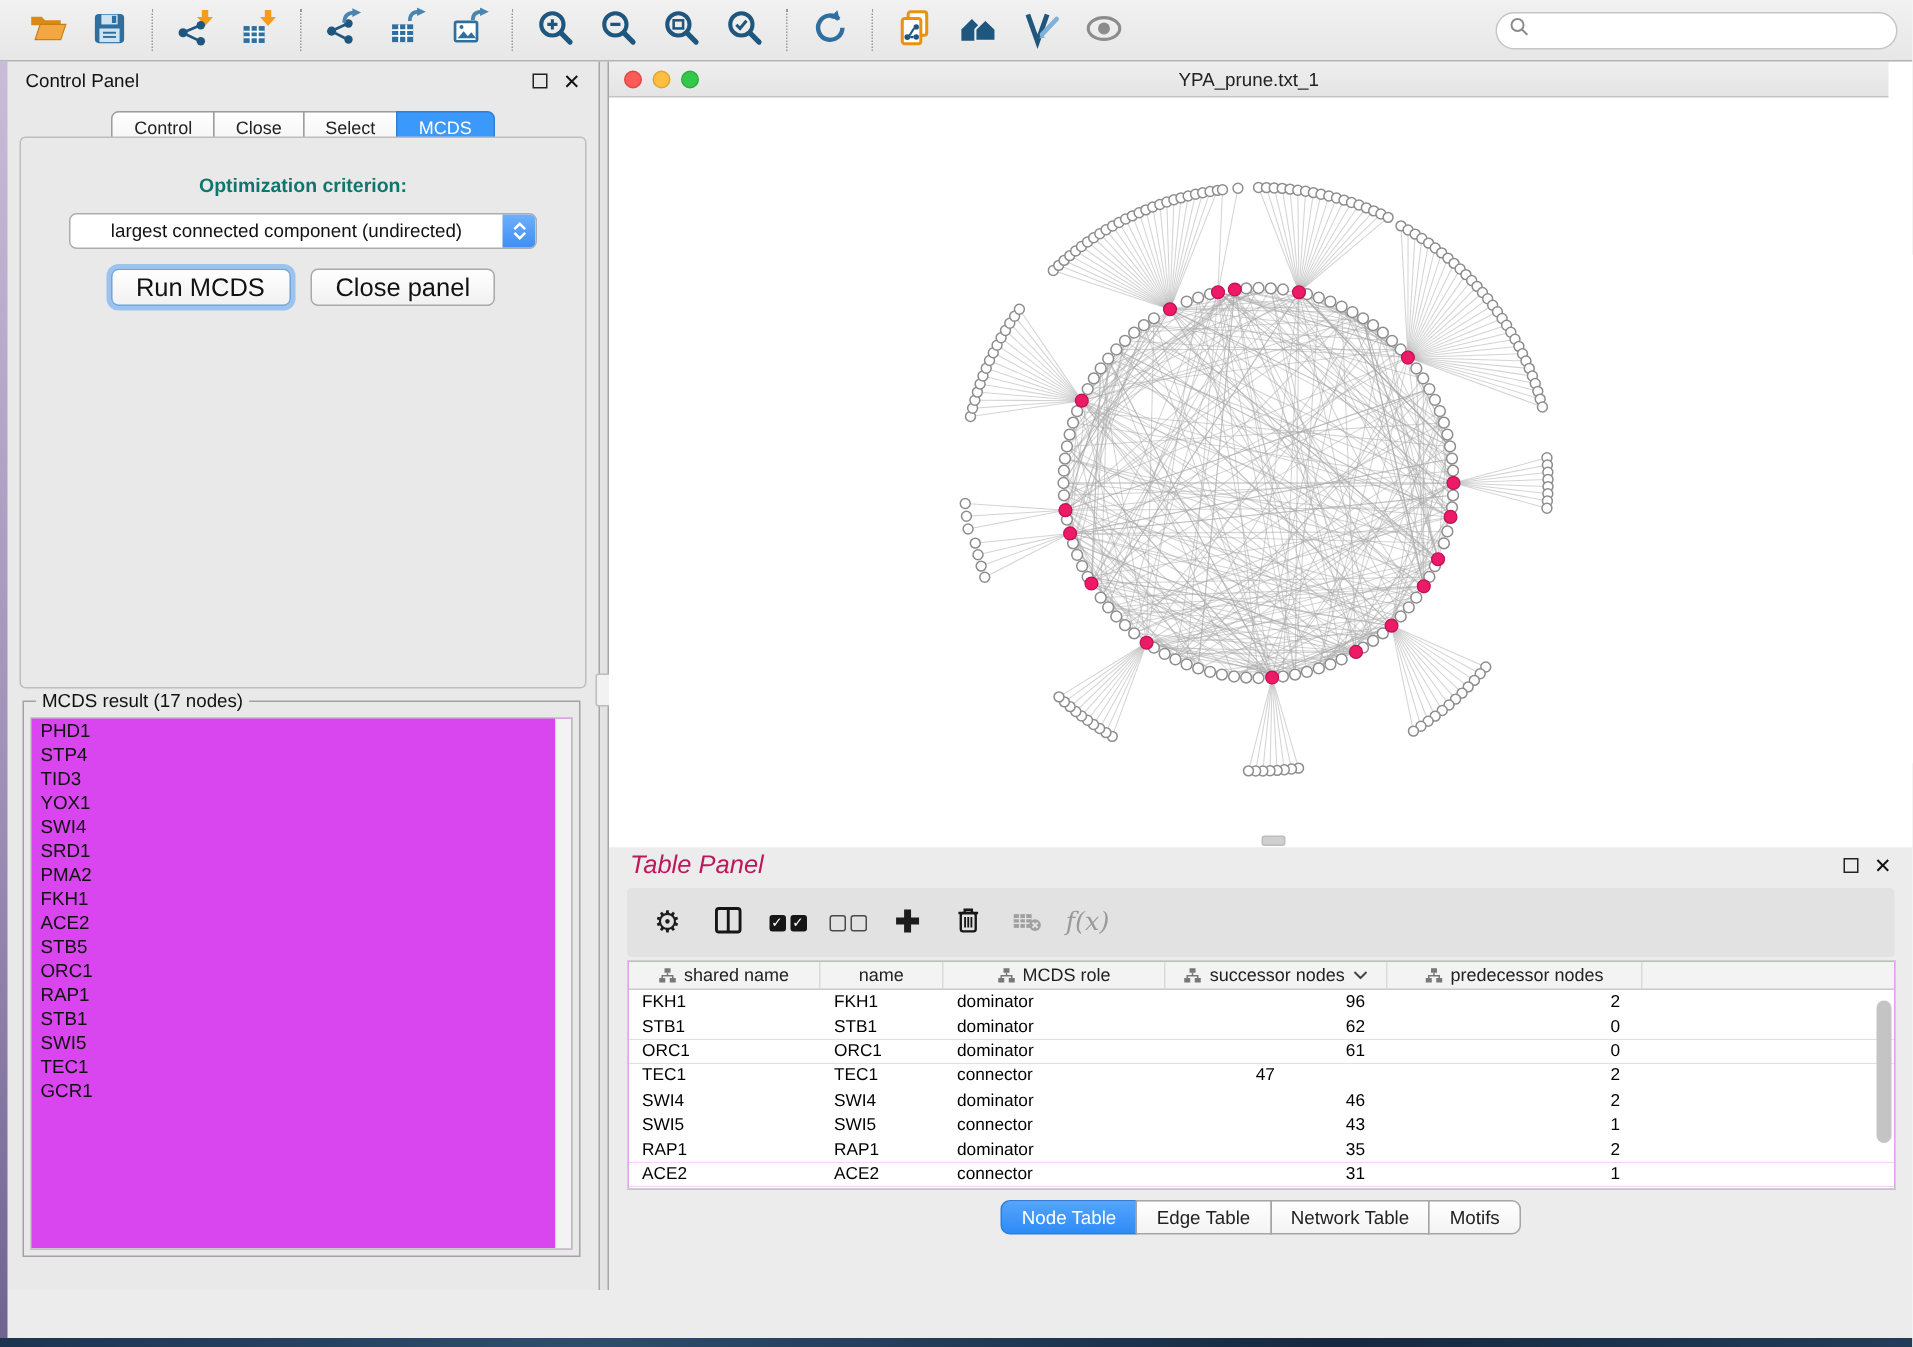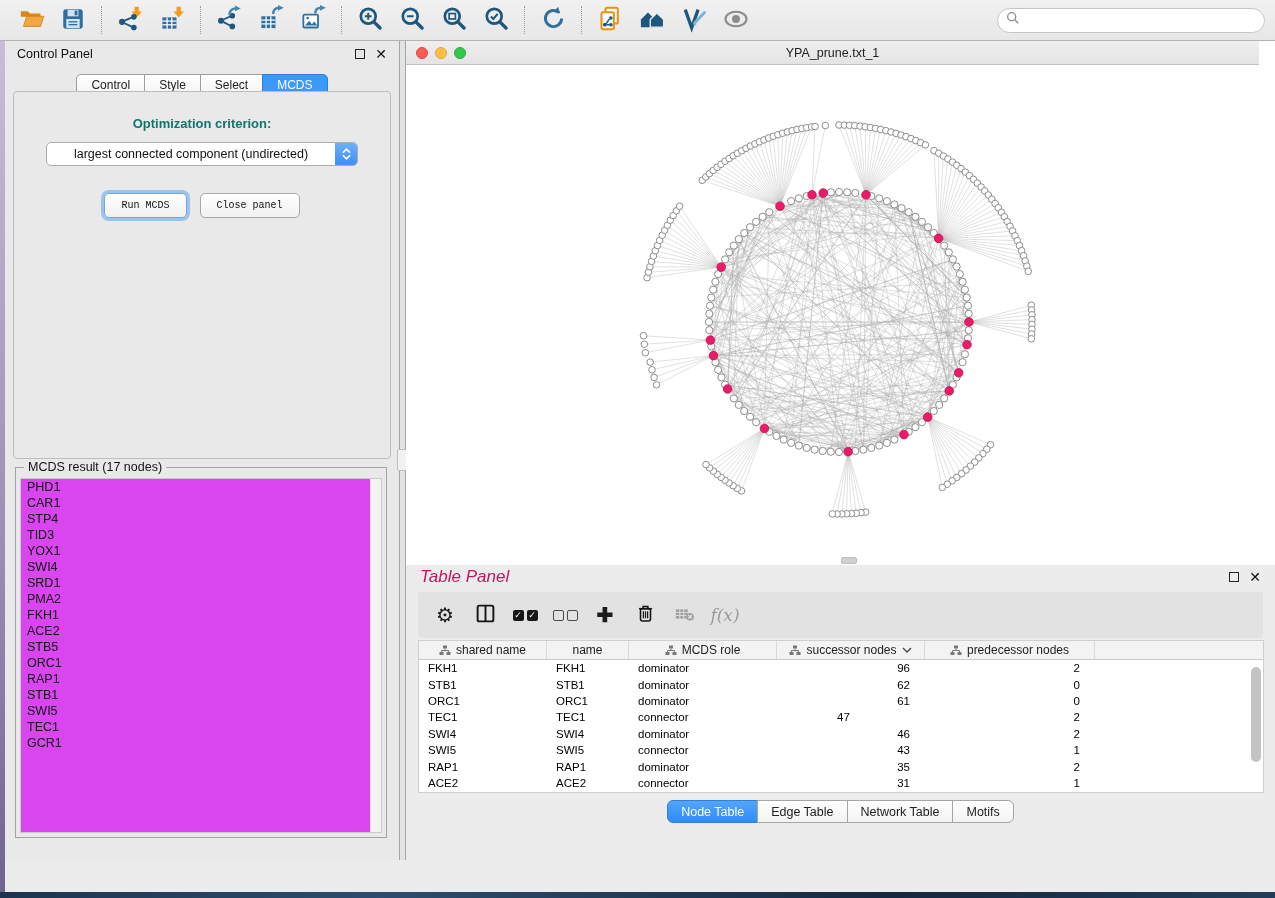--- a/index.html
+++ b/index.html
@@ -44,23 +44,23 @@
   .opt-label { margin-top:24px; font-size:13px; color:#0f766e;font-weight:bold; }
   .dropdown { margin-top:11px; width:312px; height:24px; background:#fff;
     border:1px solid #ADADAD; border-radius:5px; display:flex; align-items:center;
     cursor:pointer; overflow:hidden; }
   .dropdown .dd-text { flex:1; text-align:center; font-size:12.5px; color:#111; }
   .dd-stepper { width:22px; height:24px; background:linear-gradient(#6FB1FC,#3D8DF5);
     border-radius:0 4px 4px 0; display:flex; flex-direction:column; align-items:center;
     justify-content:center; color:#fff; }
   .dd-stepper svg { display:block; }
   .btn-row { margin-top:13px; display:flex; gap:13px; }
-  .pbtn { height:25px; padding:0 16px; font-size:10px; font-family:Liberation Mono, monospace;
+  .pbtn { height:25px; padding:0 16px; font-size:17px; font-family:Liberation Sans, sans-serif;
     background:linear-gradient(#FFFFFF,#F1F1F1); border:1px solid #A9A9A9;
-    border-radius:5px; color:#111; cursor:pointer;margin-top:14px; }
+    border-radius:5px; color:#111; cursor:pointer; }
   .pbtn.focused { box-shadow:0 0 0 3px #9CC3EE; border-color:#6FA7DE; }
   .mcds-fieldset { position:absolute; left:10px; right:12px; top:426px; bottom:22px;
     border:1px solid #A3A3A3; }
   .mcds-legend { position:absolute; top:-8px; left:8px; background:#E9E9E9;
     padding:0 4px; font-size:12.5px; color:#111; }
   .mcds-list { position:absolute; left:4px; right:4px; top:10px; bottom:4px;
     background:#d946ef; border:1px solid #C9C9C9; overflow:hidden; }
   .mcds-scroll { position:absolute; top:0; bottom:0; right:0; width:11px;
     background:#F3F3F3; border-left:1px solid #E0E0E0; }
   .mcds-item { font-size:12.5px; line-height:16px; padding-left:6px; color:#111; }
@@ -285,21 +285,21 @@
   <div class="control-panel">
     <div class="cp-header">
       <span class="cp-title">Control Panel</span>
       <span class="panel-icons">
         <span class="float-ico"></span>
         <span class="close-ico">✕</span>
       </span>
     </div>
     <div class="cp-tabs">
         <div class="cptab">Control</div>
-        <div class="cptab">Style</div>
+        <div class="cptab">Close</div>
         <div class="cptab">Select</div>
         <div class="cptab active">MCDS</div>
       </div>
     <div class="cp-body">
       <div class="opt-label">Optimization criterion:</div>
       <div class="dropdown">
         <span class="dd-text">largest connected component (undirected)</span>
         <span class="dd-stepper">
           <svg width="9" height="6" viewBox="0 0 10 6">
               <path d="M1 5 L5 1 L9 5" fill="none" stroke="#fff" stroke-width="1.8"></path>
@@ -312,21 +312,20 @@
       <div class="btn-row">
         <button class="pbtn focused">Run MCDS</button>
         <button class="pbtn">Close panel</button>
       </div>
     </div>
     <div class="mcds-fieldset">
       <span class="mcds-legend">MCDS result (17 nodes)</span>
       <div class="mcds-list">
         <div>
             <div class="mcds-item">PHD1</div>
-            <div class="mcds-item">CAR1</div>
             <div class="mcds-item">STP4</div>
             <div class="mcds-item">TID3</div>
             <div class="mcds-item">YOX1</div>
             <div class="mcds-item">SWI4</div>
             <div class="mcds-item">SRD1</div>
             <div class="mcds-item">PMA2</div>
             <div class="mcds-item">FKH1</div>
             <div class="mcds-item">ACE2</div>
             <div class="mcds-item">STB5</div>
             <div class="mcds-item">ORC1</div>

